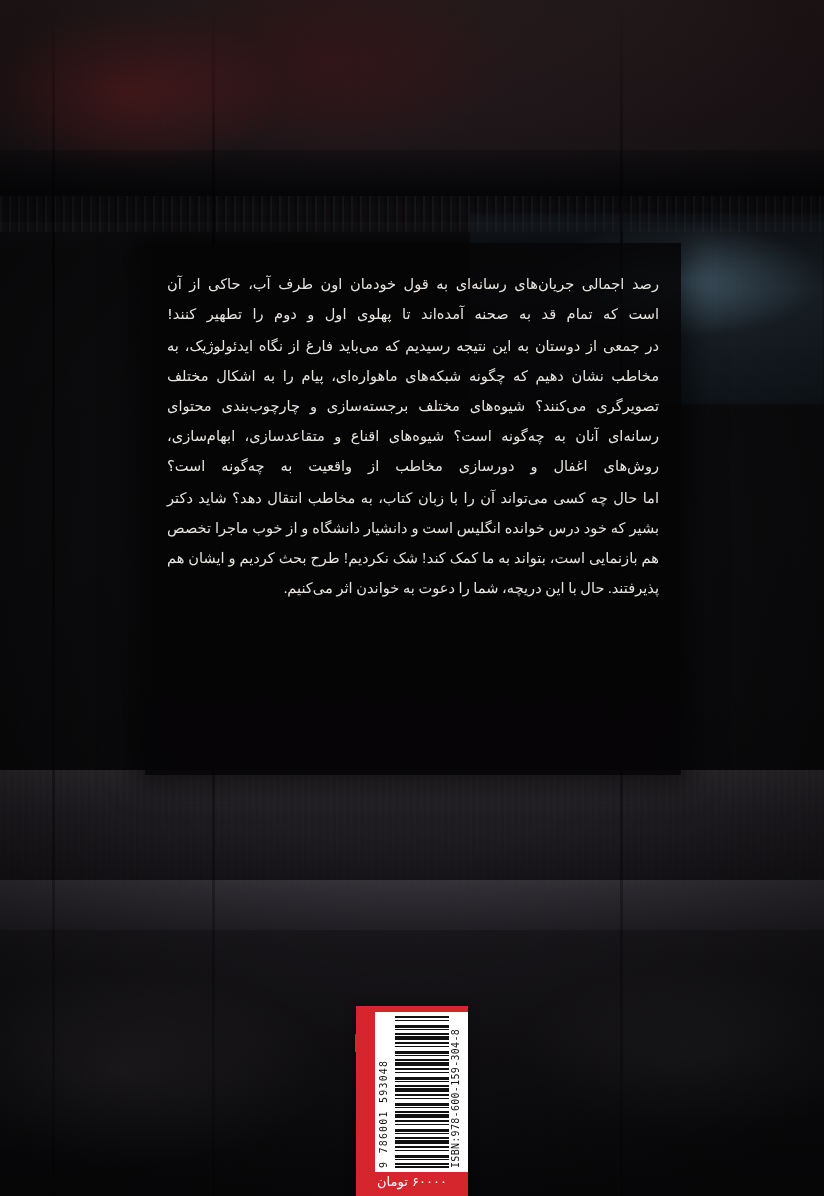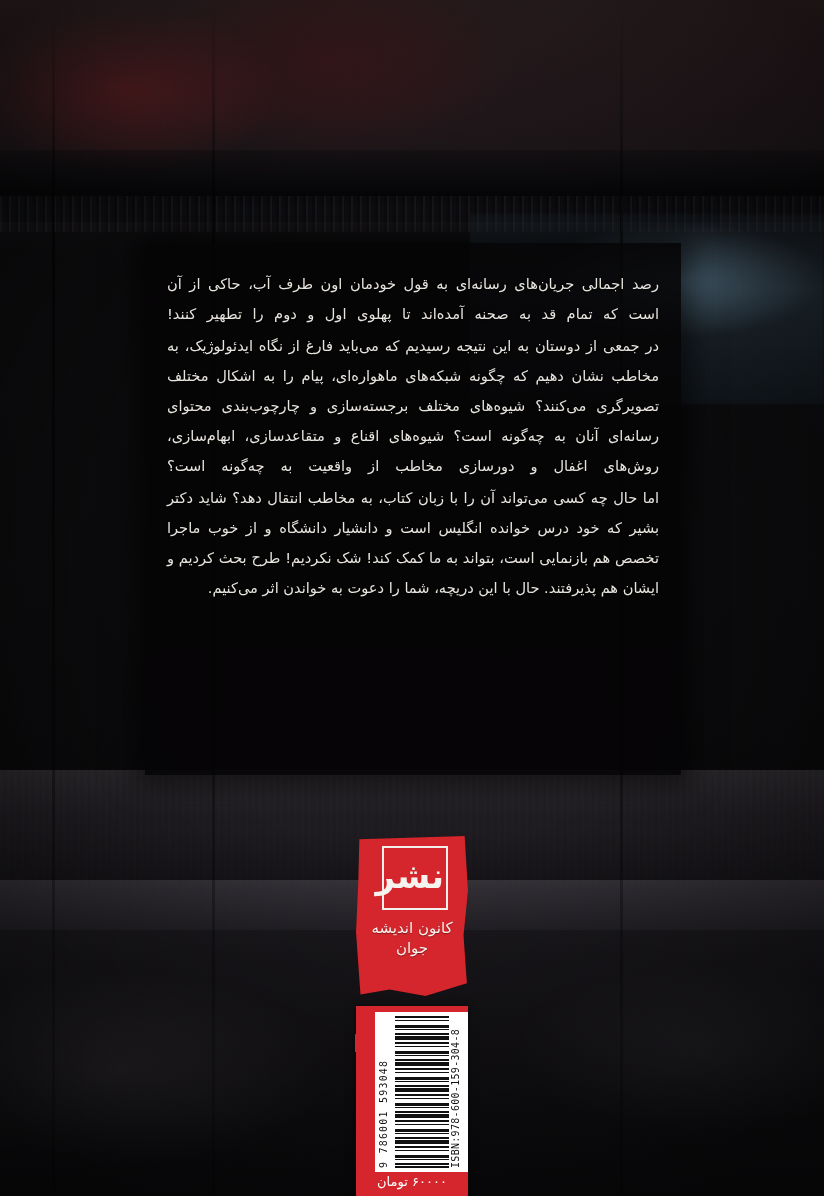--- a/index.html
+++ b/index.html
@@ -127,20 +127,21 @@
   .blurb p {
     margin: 0 0 2px 0;
     color: #e8e4de;
     font-size: 14.6px;
     line-height: 30px;
     font-family: "DejaVu Sans", "Liberation Sans", sans-serif;
     text-shadow: 0 0 2px rgba(0,0,0,0.9);
   }
   .blurb p.tail {
     text-align-last: right;
+    font-family: Liberation Serif, serif;
   }
 
   
   .logo {
     position: absolute;
     left: 356px;
     top: 836px;
     width: 112px;
     height: 160px;
   }
@@ -270,26 +271,20 @@
   <div class="bg-vignette"></div>
 
   <div class="blurb">
     <div class="blurb-inner">
       <p>رصد اجمالی جریان‌های رسانه‌ای به قول خودمان اون طرف آب، حاکی از آن است که تمام قد به صحنه آمده‌اند تا پهلوی اول و دوم را تطهیر کنند!</p>
       <p>در جمعی از دوستان به این نتیجه رسیدیم که می‌باید فارغ از نگاه ایدئولوژیک، به مخاطب نشان دهیم که چگونه شبکه‌های ماهواره‌ای، پیام را به اشکال مختلف تصویرگری می‌کنند؟ شیوه‌های مختلف برجسته‌سازی و چارچوب‌بندی محتوای رسانه‌ای آنان به چه‌گونه است؟ شیوه‌های اقناع و متقاعدسازی، ابهام‌سازی، روش‌های اغفال و دورسازی مخاطب از واقعیت به چه‌گونه است؟</p>
       <p class="tail">اما حال چه کسی می‌تواند آن را با زبان کتاب، به مخاطب انتقال دهد؟ شاید دکتر بشیر که خود درس خوانده انگلیس است و دانشیار دانشگاه و از خوب ماجرا تخصص هم بازنمایی است، بتواند به ما کمک کند! شک نکردیم! طرح بحث کردیم و ایشان هم پذیرفتند. حال با این دریچه، شما را دعوت به خواندن اثر می‌کنیم.</p>
     </div>
   </div>
 
-  <div class="logo">
-    <div class="logo-plate"></div>
-    <div class="logo-frame"></div>
-    <div class="logo-glyph">نشر</div>
-    <div class="logo-name">کانون اندیشه جوان</div>
-  </div>
 
   <div class="barcode-block">
     <div class="barcode-notch"></div>
     <div class="barcode-white">
       <div class="barcode-isbn">ISBN:978-600-159-304-8</div>
       <div class="barcode-bars"></div>
       <div class="barcode-digits">9 786001 593048</div>
     </div>
     <div class="price">۶۰۰۰۰ تومان</div>
   </div>

